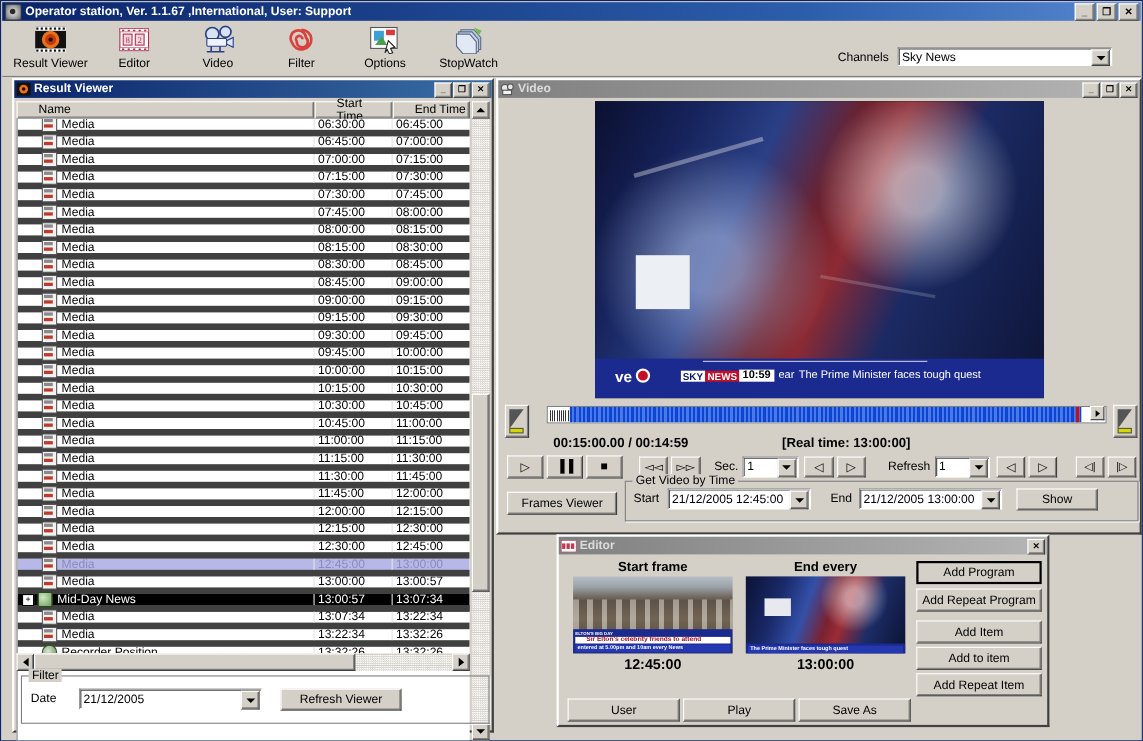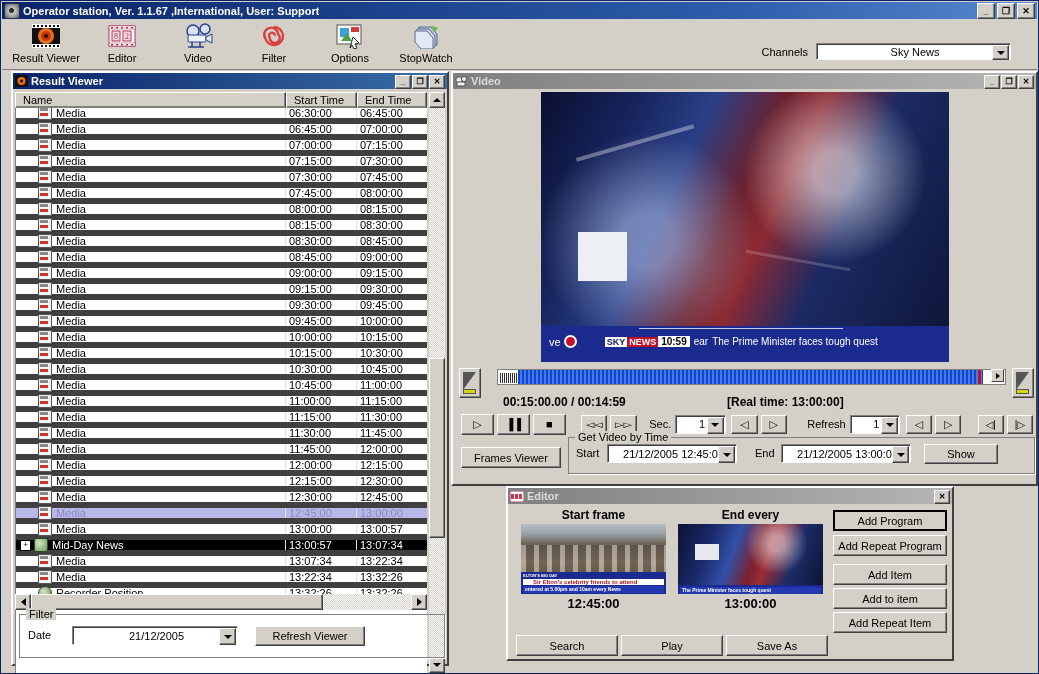--- a/index.html
+++ b/index.html
@@ -53,21 +53,21 @@
   .tbicon{height:30px;display:flex;align-items:center;justify-content:center;}
   .tblabel{font-size:11px;color:#000;margin-top:1px;}
   .chanwrap{position:absolute;right:26px;top:24px;display:flex;align-items:center;}
   .chanlabel{font-size:11px;color:#000;margin-right:8px;}
   .combo{
     background:#fff;height:17px;box-sizing:border-box;
     border-top:1px solid #808080;border-left:1px solid #808080;
     border-right:1px solid #fff;border-bottom:1px solid #fff;
     box-shadow:inset 1px 1px 0 #404040;
     display:flex;align-items:center;position:relative;
-    font-size:11px;color:#000;padding-left:3px;justify-content:center;
+    font-size:11px;color:#000;padding-left:3px;
   }
   .combo .arrow{
     position:absolute;right:1px;top:1px;width:15px;height:13px;
     background:#d4d0c8;
     border-top:1px solid #fff;border-left:1px solid #fff;
     border-right:1px solid #404040;border-bottom:1px solid #404040;
     box-shadow:inset -1px -1px 0 #808080;
     display:flex;align-items:center;justify-content:center;
   }
   .tri-d{width:0;height:0;border-left:4px solid transparent;border-right:4px solid transparent;border-top:4px solid #000;}
@@ -100,21 +100,21 @@
   #resultViewer{left:10px;top:70px;width:438px;height:595px;}
   .rv-head{
     position:absolute;left:2px;top:19px;width:412px;height:16px;
     display:flex;background:#d4d0c8;box-sizing:border-box;
   }
   .rv-th{
     background:#d4d0c8;font-size:11px;color:#000;
     border-top:1px solid #fff;border-left:1px solid #fff;
     border-right:1px solid #404040;border-bottom:1px solid #808080;
     box-shadow:inset -1px -1px 0 #808080;
-    display:flex;align-items:center;padding-left:7px;box-sizing:border-box;
+    display:flex;align-items:center;padding-left:19px;box-sizing:border-box;
   }
   .rv-body{
     position:absolute;left:2px;top:35px;width:412px;height:565px;
     background:#fff;overflow:hidden;
     border-left:1px solid #808080;
     box-sizing:border-box;
   }
   .rv-row{height:16px;display:flex;align-items:center;font-size:11px;color:#000;
     border-bottom:6px solid #404040;box-sizing:border-box;}
   .rv-row.sel{background:#b8b8e8;color:#8a8ac0;}
@@ -206,21 +206,21 @@
       radial-gradient(circle at 72% 30%, rgba(255,255,255,0.55) 0 6%, rgba(255,255,255,0) 26%),
       radial-gradient(circle at 26% 55%, rgba(210,225,255,0.45) 0 8%, rgba(0,0,0,0) 32%),
       linear-gradient(115deg,#0b1030 0%,#16235c 18%,#2a3f86 33%,#6a2230 46%,#8d2a33 54%,#1b2a63 68%,#0d1436 100%);
   }
   .vstreak{position:absolute;background:rgba(255,255,255,0.35);}
   .vticker{
     position:absolute;left:0;bottom:0;width:100%;height:36px;
     background:#1b2a8e;
   }
   .vtrow{position:absolute;left:0;top:8px;width:100%;height:15px;display:flex;align-items:center;}
-  .tkmark{font-size:11px;font-weight:normal;color:#fff;margin-left:8px;}
+  .tkmark{font-size:14px;font-weight:bold;color:#fff;margin-left:18px;}
   .tkdot{width:13px;height:13px;border-radius:50%;background:#c3102a;border:2px solid #fff;margin-left:3px;box-sizing:border-box;}
   .tksky{background:#fff;color:#0b1a6b;font-weight:bold;font-size:9px;padding:0 2px;margin-left:28px;}
   .tknews{background:#c3102a;color:#fff;font-weight:bold;font-size:9px;padding:0 2px;}
   .tktime{background:#fff;color:#000;font-weight:bold;font-size:10px;padding:0 3px;}
   .tktxt{color:#fff;font-weight:normal;font-size:10px;margin-left:4px;white-space:nowrap;}
   .vline{position:absolute;left:24%;top:2px;width:50%;height:1px;background:#c9c9d8;}
 
   
   .slrow{position:absolute;left:6px;top:295px;width:575px;height:26px;}
   .slbar{
@@ -803,21 +803,21 @@
         <div class="sltick"></div>
         <div class="slmark"></div>
       </div>
       <div class="slend" style="left:532px;">
           <i class="tri-r" style="border-left-width:4px;border-top-width:3px;border-bottom-width:3px;"></i>
         </div>
       <div class="handle" style="left:553px;"></div>
     </div>
 
     <div class="timetext" style="left:50px;">00:15:00.00 / 00:14:59</div>
-    <div class="timetext" style="left:258px;margin-left:16px;">[Real time: 13:00:00]</div>
+    <div class="timetext" style="left:258px;">[Real time: 13:00:00]</div>
 
     <div class="ctrlrow">
       <div class="btn cb">▷</div>
       <div class="btn cb">▐▐</div>
       <div class="btn cb">■</div>
       <div style="width:13px;"></div>
       <div class="btn cbsmall" style="margin-right:3px;">◅◅</div>
       <div class="btn cbsmall" style="margin-right:3px;">▻▻</div>
       <div style="width:8px;"></div>
       <span class="lbl">Sec.</span>
@@ -901,18 +901,18 @@
 
     <div class="edtime" style="left:13px;width:145px;">12:45:00</div>
     <div class="edtime" style="left:170px;width:145px;">13:00:00</div>
 
     <div class="btn edsidebtn def" style="top:22px;">Add Program</div>
     <div class="btn edsidebtn" style="top:47px;">Add Repeat Program</div>
     <div class="btn edsidebtn" style="top:76px;">Add Item</div>
     <div class="btn edsidebtn" style="top:100px;">Add to item</div>
     <div class="btn edsidebtn" style="top:124px;">Add Repeat Item</div>
 
-    <div class="btn edbtn" style="left:8px;top:147px;width:102px;">Search</div>
+    <div class="btn edbtn" style="left:8px;top:147px;width:102px;">User</div>
     <div class="btn edbtn" style="left:113px;top:147px;width:102px;">Play</div>
     <div class="btn edbtn" style="left:218px;top:147px;width:102px;">Save As</div>
   </div>
 
 </div>
 
 </body></html>

